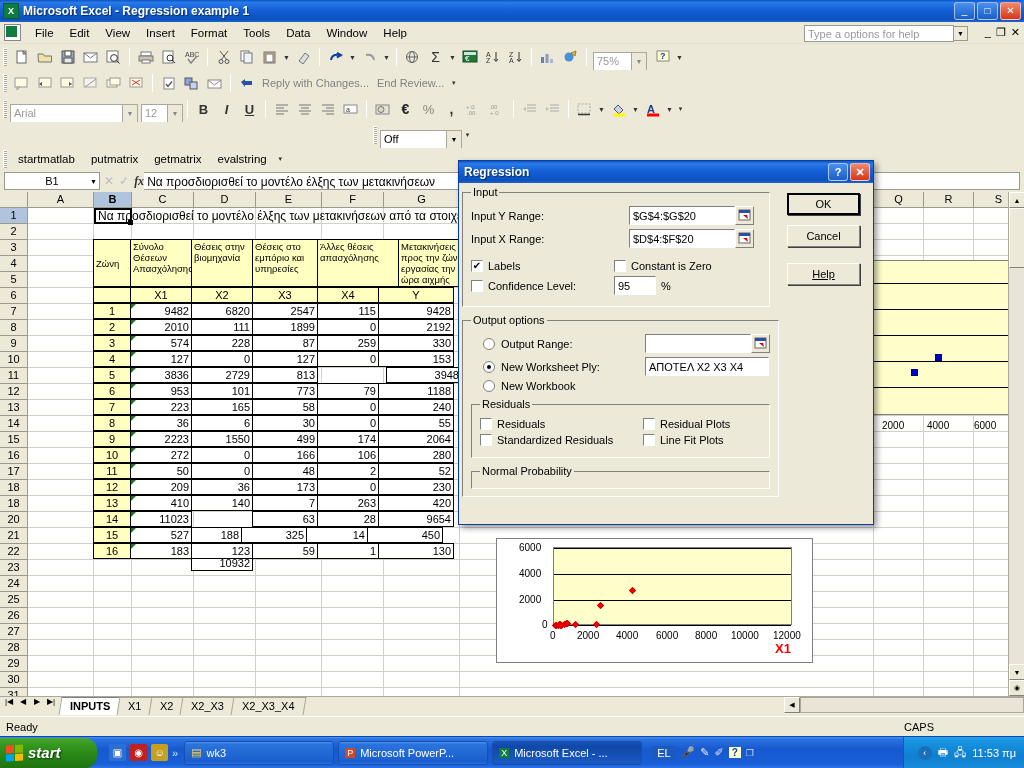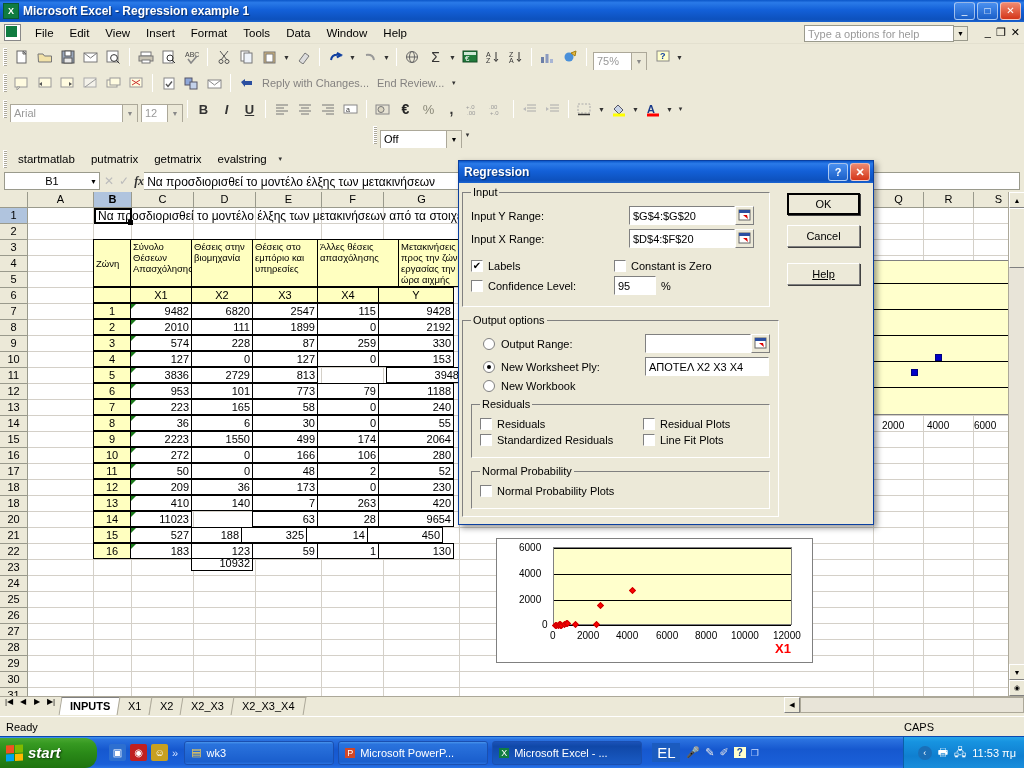--- a/index.html
+++ b/index.html
@@ -291,21 +291,21 @@
   }
   .tbtask.active { background: linear-gradient(to bottom,#1b52b8,#1048a8 20%,#1a5bc4); }
   .tray {
     position: absolute; right: 0; top: 0; height: 32px;
     background: linear-gradient(to bottom,#25a3e8 0%,#1793e0 15%,#0f7fd0 60%,#1a8fdd 100%);
     display: flex; align-items: center; gap: 6px; padding: 0 8px 0 14px;
     border-left: 1px solid #0a5fa8;
     color: #fff; font-size: 11px;
   }
   .lang-ind {
-    background: #1b5bbf; color: #fff; font-size: 15px; padding: 1px 5px;
+    background: #1b5bbf; color: #fff; font-size: 11px; padding: 1px 5px;
     margin: 0 6px;
   }
   .tray-icons { display:flex; align-items:center; gap:5px; }
 
   
   .dialog {
     position: absolute; left: 458px; top: 160px; width: 416px; height: 365px;
     background: #ece9d8;
     border: 1px solid #0a3fa0;
     box-shadow: 3px 3px 6px rgba(0,0,0,0.4);
@@ -1618,23 +1618,19 @@
           <div class="row">
             <span class="ckbox"></span>
             <span class="lbl" style="width:146px;">Standardized Residuals</span>
             <span class="ckbox"></span>
             <span class="lbl">Line Fit Plots</span>
           </div>
         </fieldset>
 
         <fieldset class="grp" style="margin-top:6px;margin-bottom:0;">
           <legend>Normal Probability</legend>
-          <div class="row">
-            <span class="ckbox"></span>
-            <span class="lbl">Normal Probability Plots</span>
-          </div>
         </fieldset>
       </fieldset>
 
     </div>
   </div>
 
 </div>
 
 </body></html>

